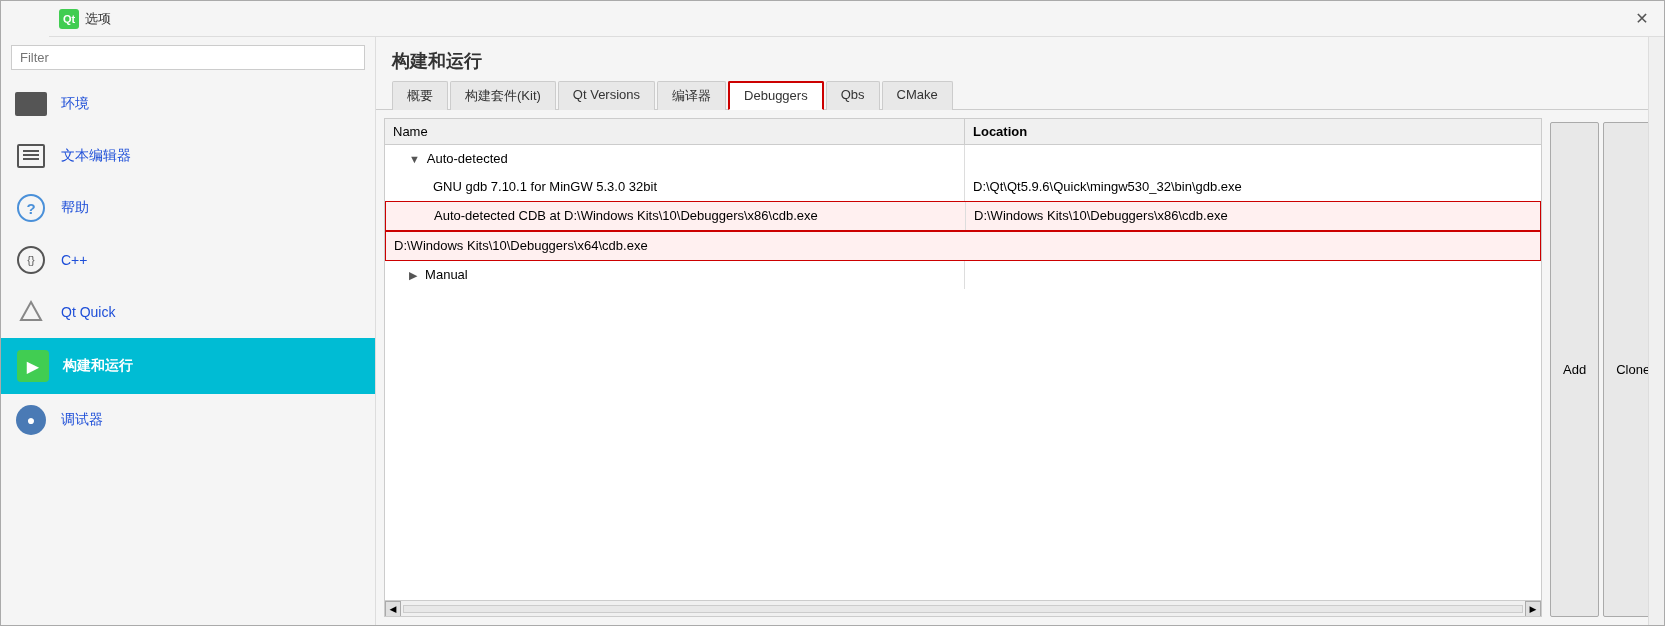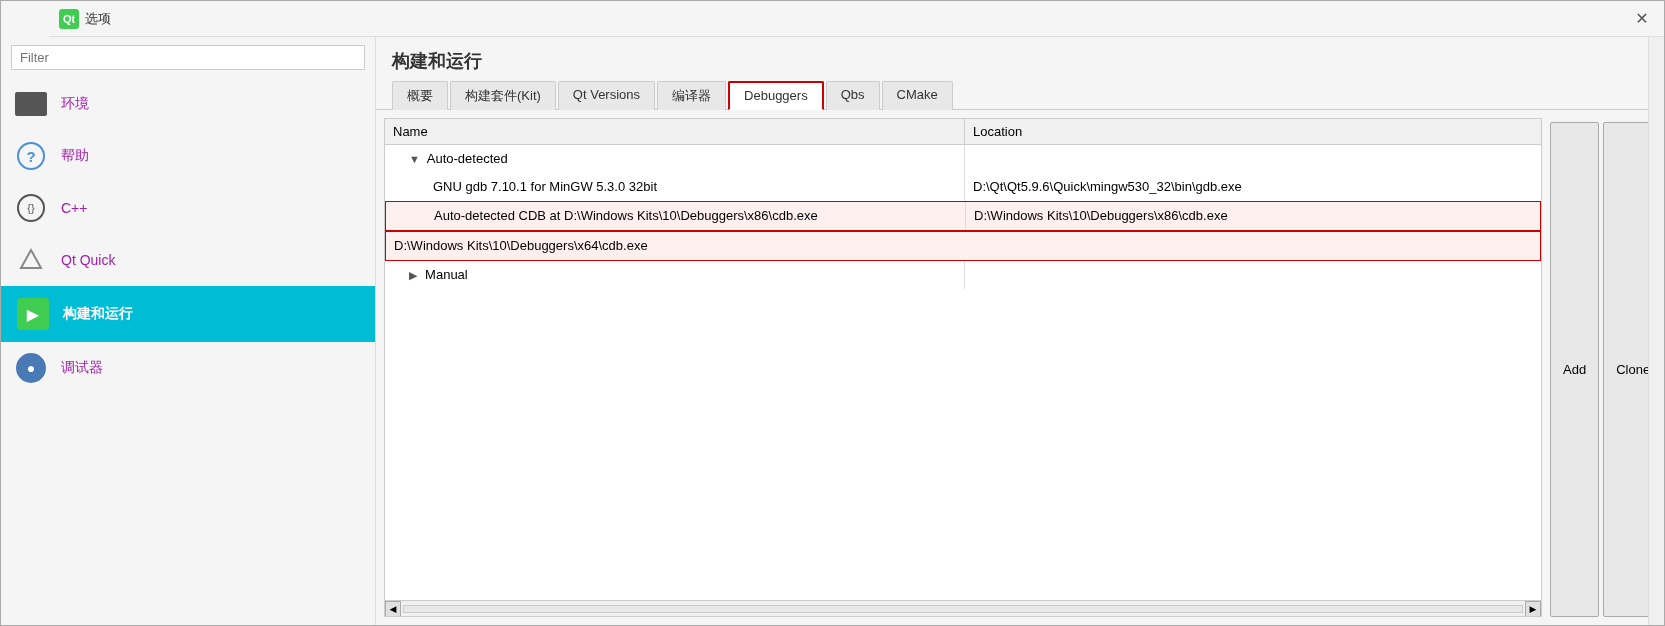--- a/index.html
+++ b/index.html
@@ -102,21 +102,21 @@
     .sidebar-icon {
       width: 36px;
       height: 36px;
       flex-shrink: 0;
       display: flex;
       align-items: center;
       justify-content: center;
     }
     .sidebar-label {
       font-size: 14px;
-      color: #a21caf;
+      color: #1d4ed8;
     }
     
     .icon-env {
       background: #555;
       border-radius: 2px;
       width: 32px; height: 24px;
     }
     .icon-editor {
       border: 2px solid #555;
       border-radius: 2px;
@@ -232,20 +232,21 @@
       font-size: 13px;
     }
     .th-name {
       width: 580px;
       padding: 5px 8px;
       border-right: 1px solid #ccc;
     }
     .th-location {
       flex: 1;
       padding: 5px 8px;
+      font-weight: bold;
     }
     .table-body {
       flex: 1;
       overflow-y: auto;
     }
     .tree-row {
       display: flex;
       align-items: center;
       font-size: 13px;
       min-height: 24px;
@@ -350,20 +351,26 @@
     <div class="sidebar">
       <input class="filter-input" type="text" placeholder="Filter" style="">
 
       <div class="sidebar-item">
         <div class="sidebar-icon">
           <div class="icon-env"></div>
         </div>
         <span class="sidebar-label">环境</span>
       </div>
 
+      <div class="sidebar-item">
+        <div class="sidebar-icon">
+          <div class="icon-editor"></div>
+        </div>
+        <span class="sidebar-label">文本编辑器</span>
+      </div>
 
 
       <div class="sidebar-item">
         <div class="sidebar-icon">
           <div class="icon-help">?</div>
         </div>
         <span class="sidebar-label">帮助</span>
       </div>
 
       <div class="sidebar-item">

